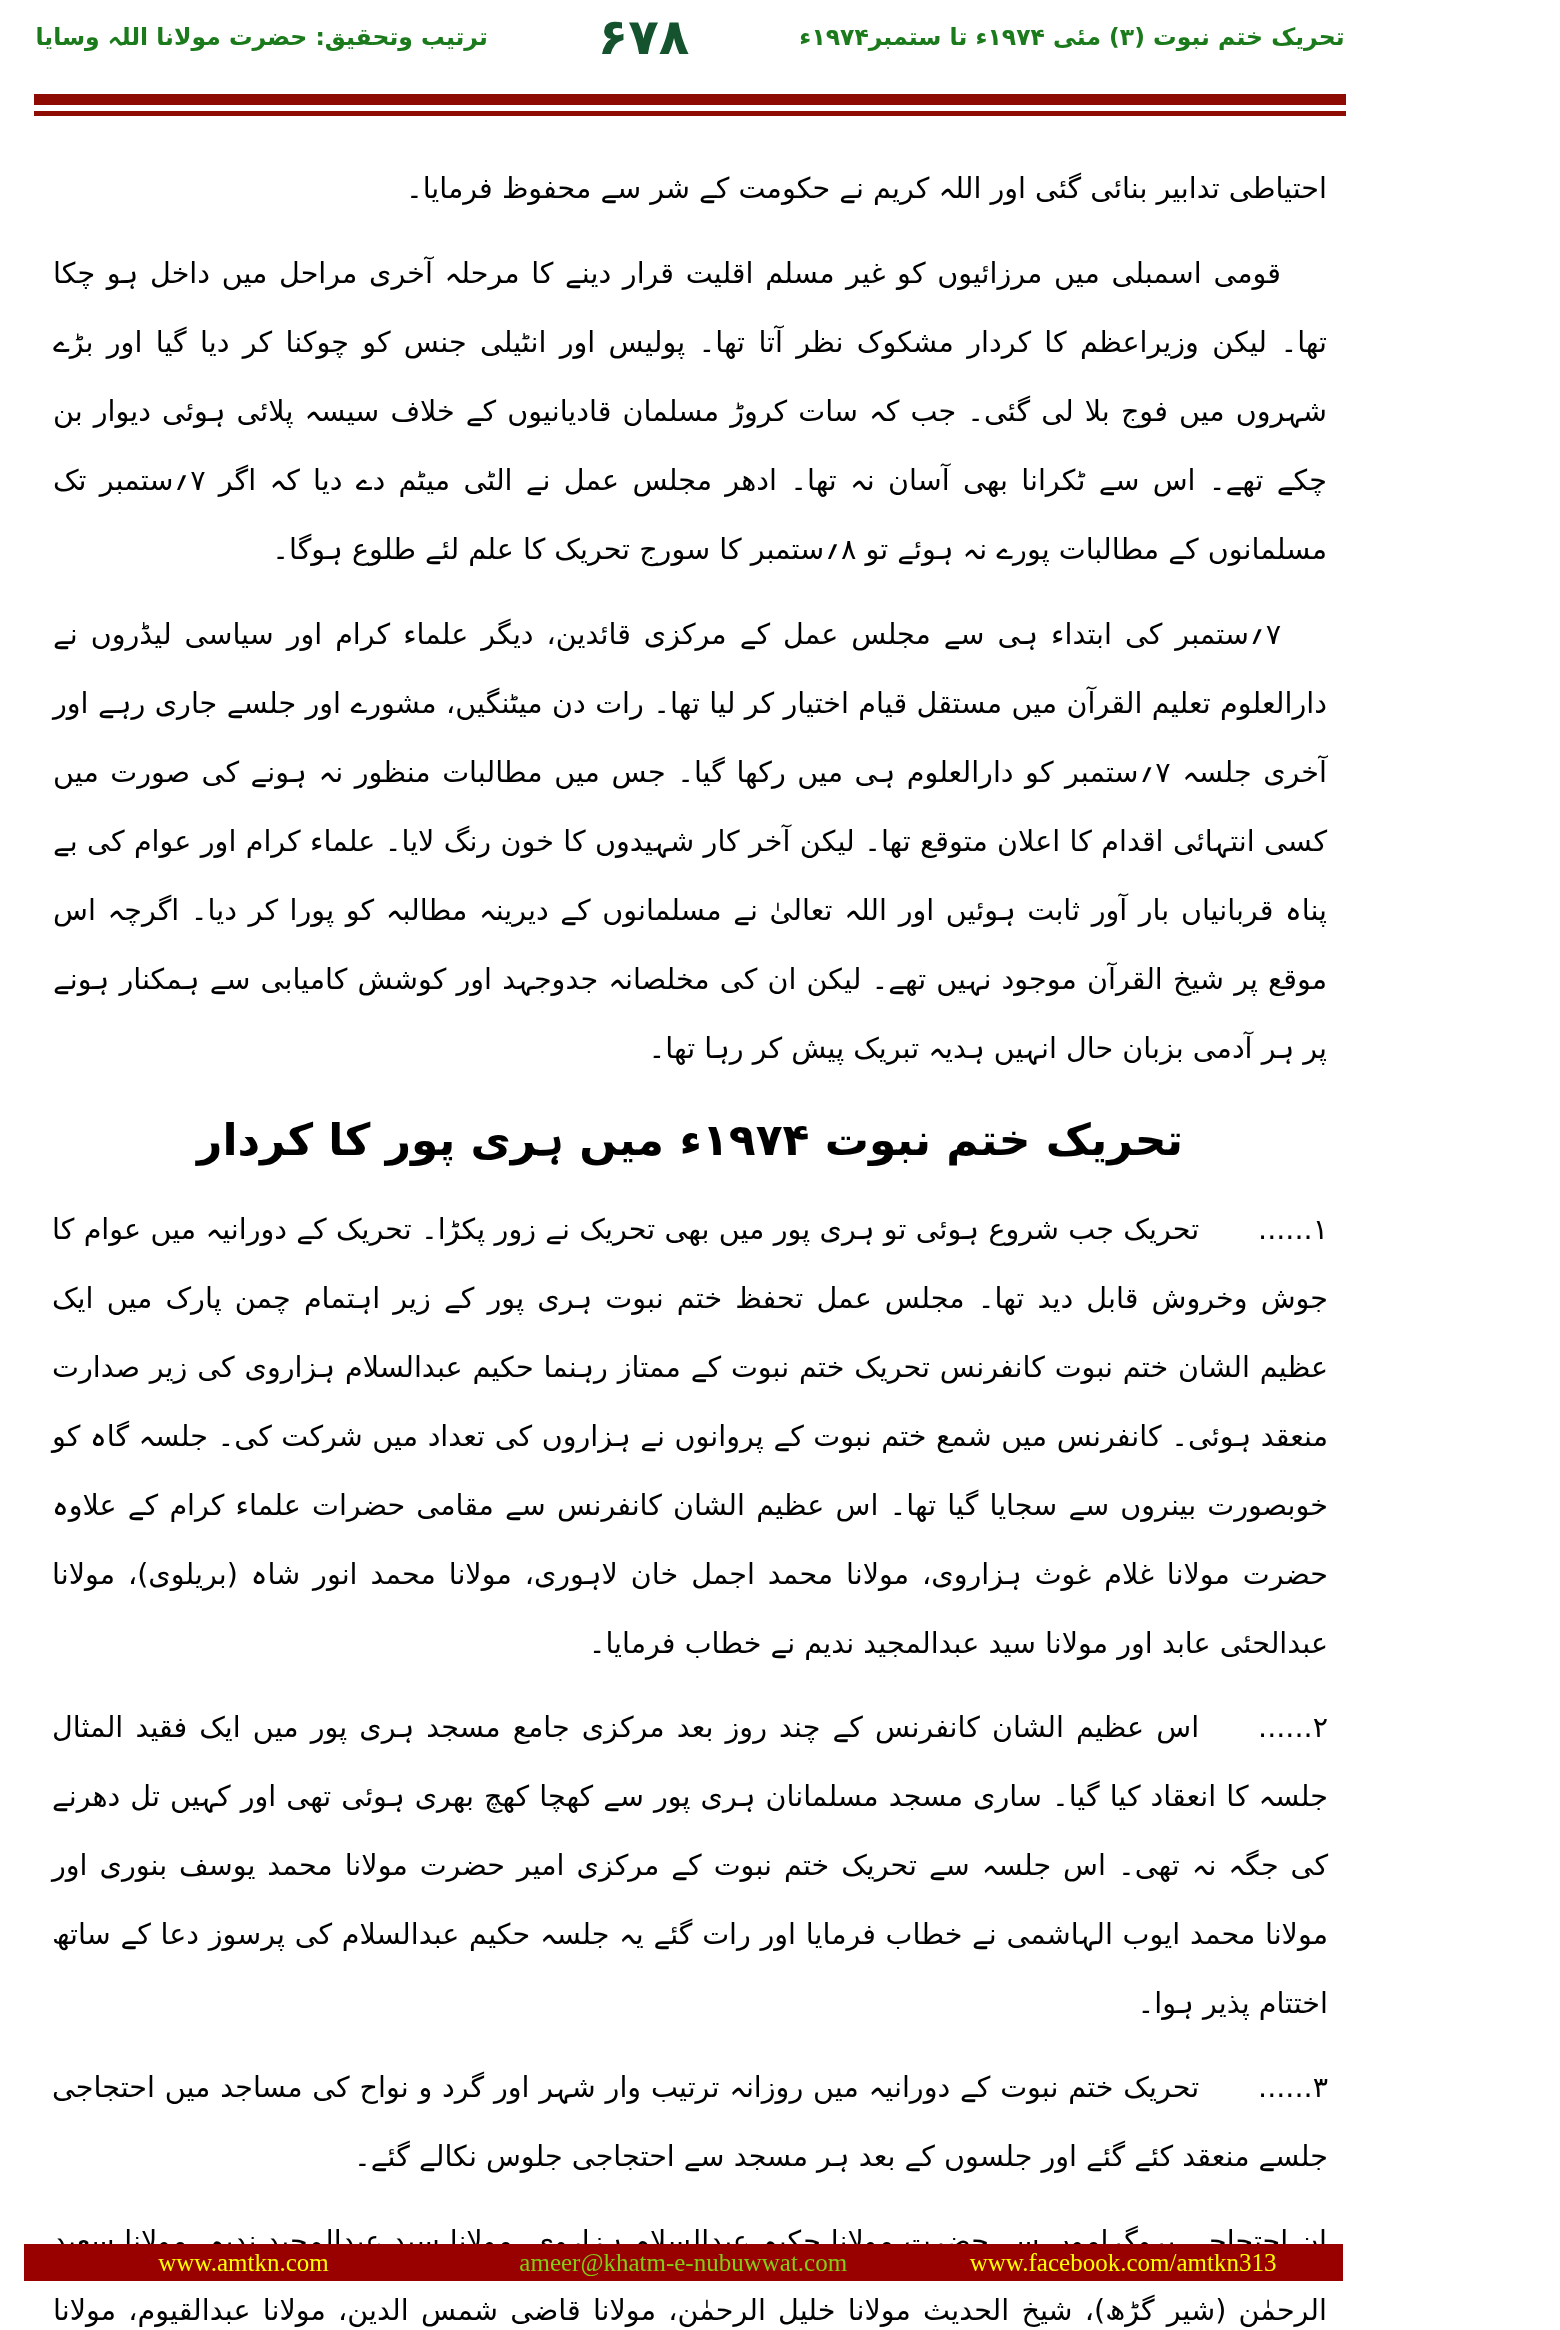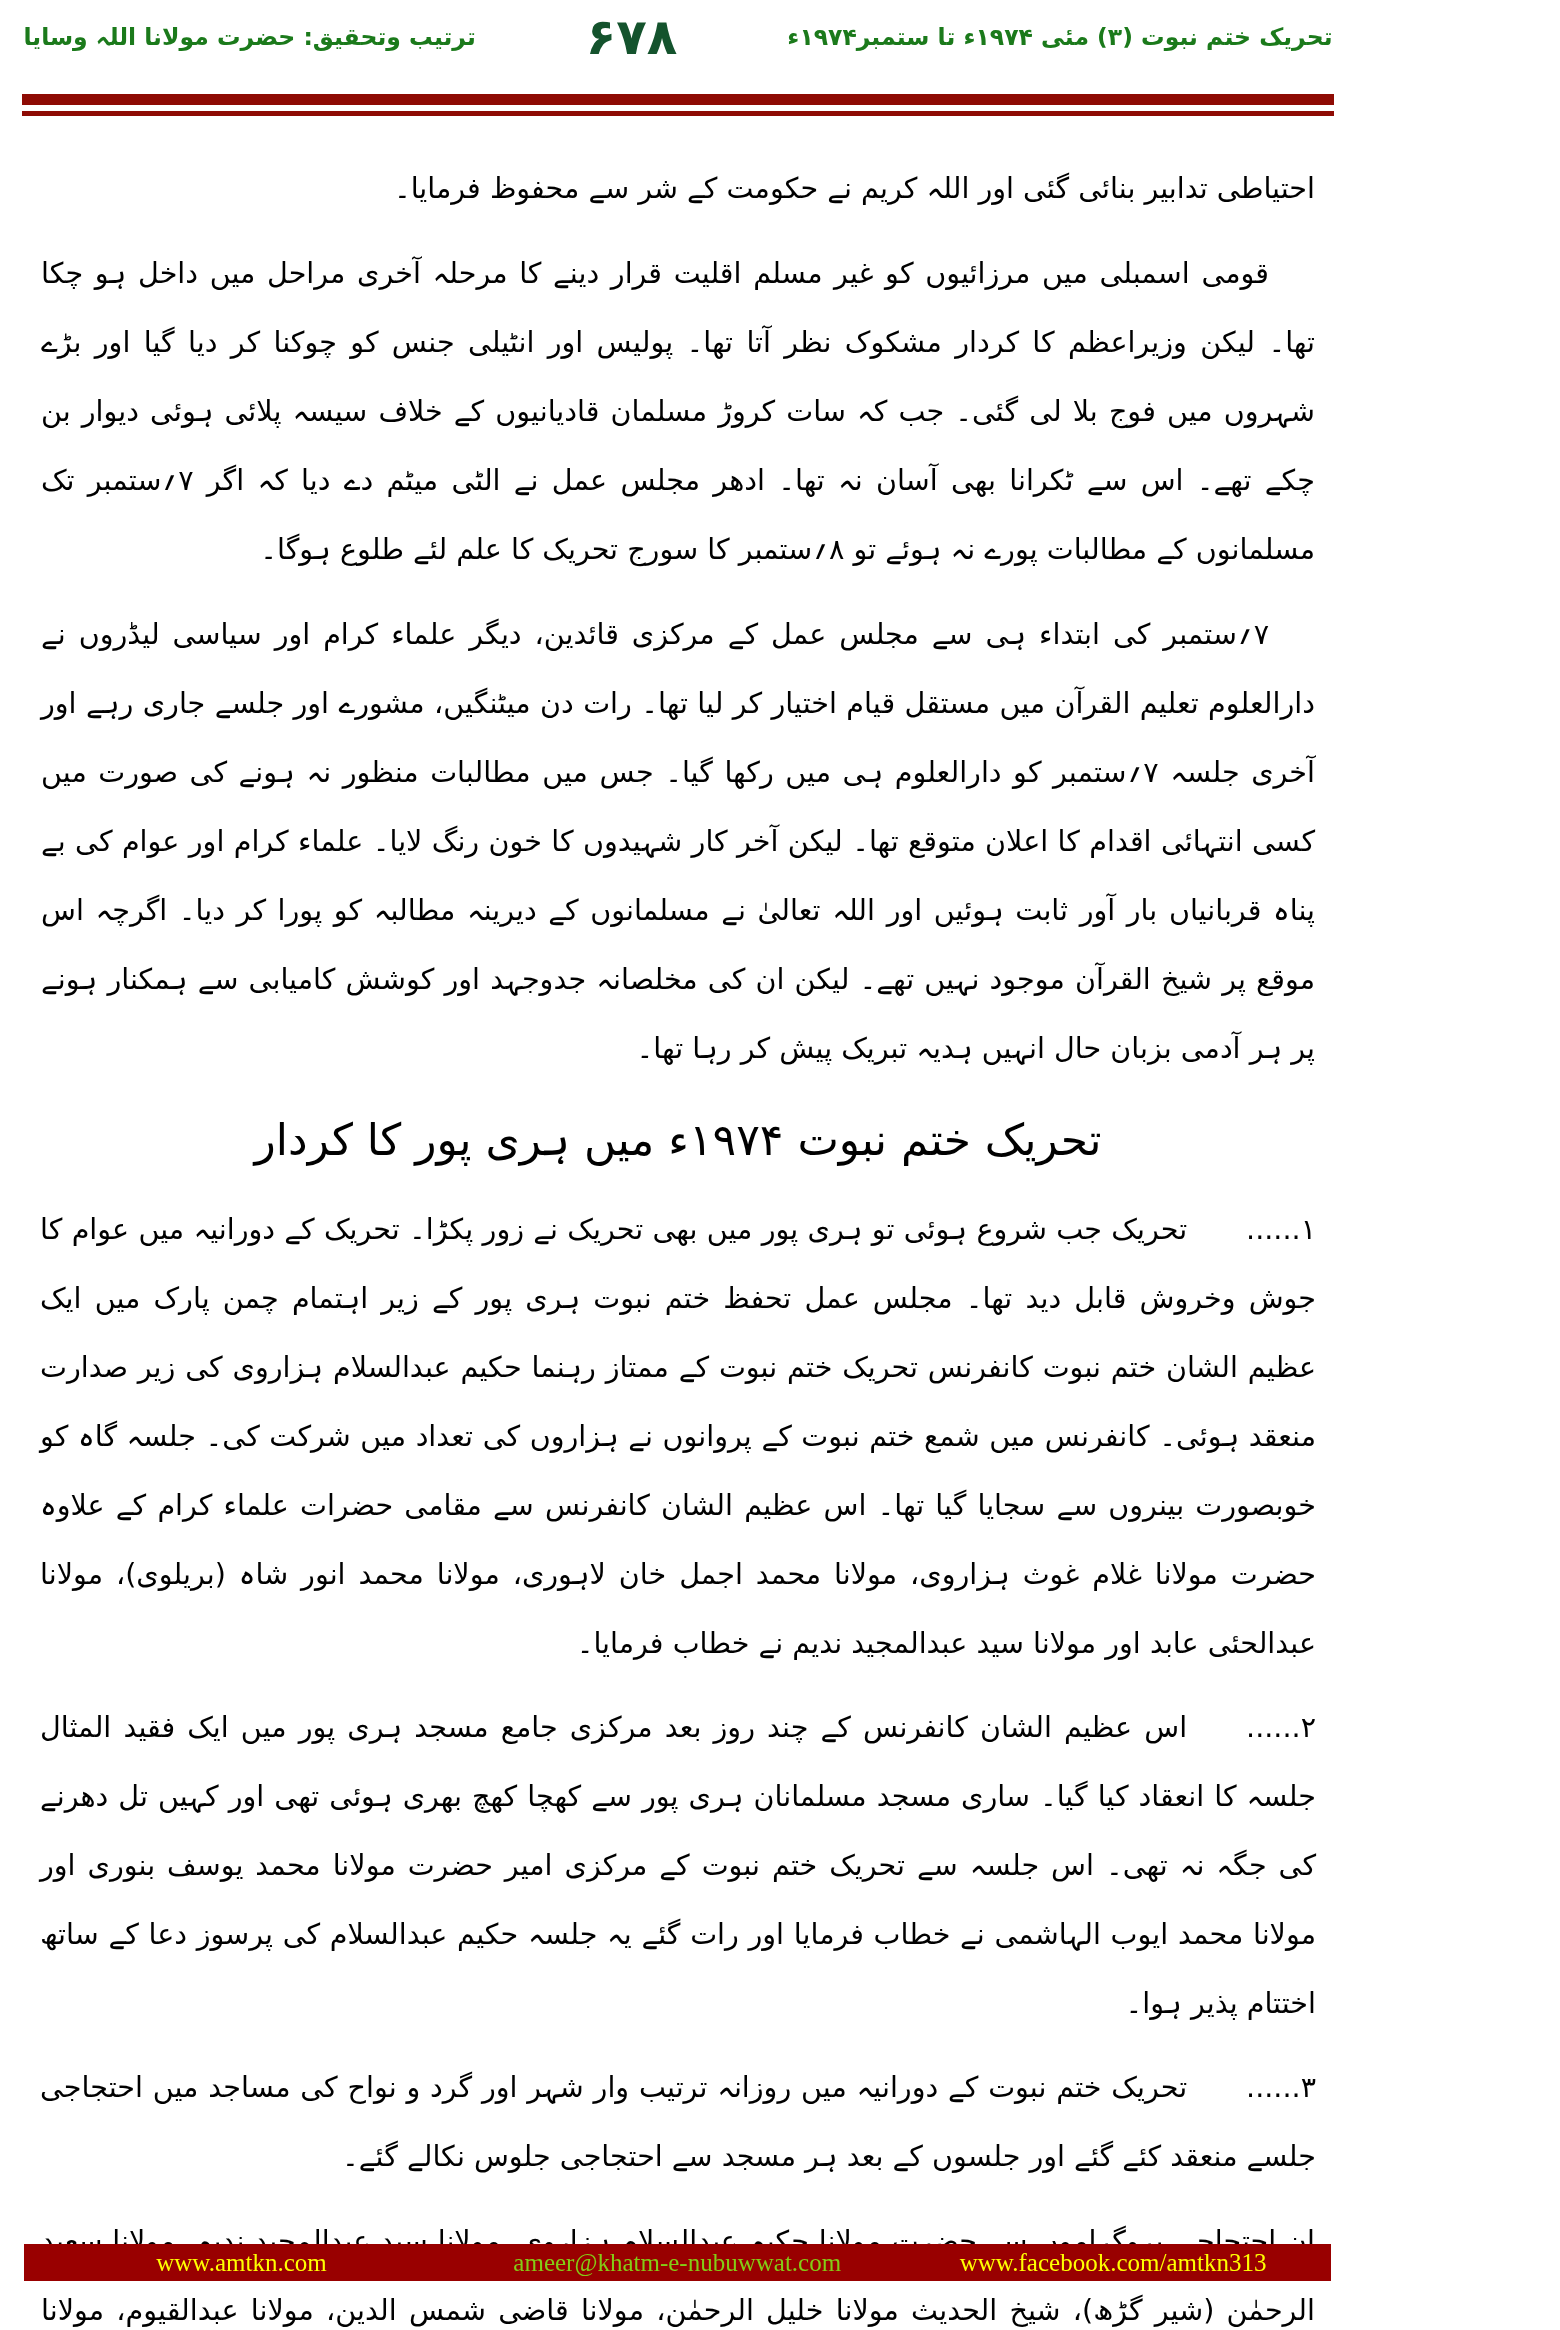--- a/index.html
+++ b/index.html
@@ -7,20 +7,21 @@
     padding: 0;
     background: #ffffff;
   }
   .page {
     position: relative;
     width: 1356px;
     height: 2330px;
     background: #ffffff;
     overflow: hidden;
     font-family: "DejaVu Sans", sans-serif;
+    padding-left: 12px;
   }
   
   .header {
     display: flex;
     flex-direction: row;
     justify-content: space-between;
     align-items: flex-start;
     padding: 8.4px 23.5px 0 23.5px;
     min-height: 87px;
     box-sizing: border-box;
@@ -60,21 +61,21 @@
     font-size: 28.6px;
     line-height: 69px;
     color: #000000;
     text-align: justify;
   }
   .para { margin: 16px; }
   .para.indented { text-indent: 46px; }
   .section-heading {
     text-align: center;
     font-size: 44px;
-    font-weight: normal;
+    font-weight: bold;
     line-height: 81px;
     margin: 5px 0;
   }
   .numbered-item { margin: 15px; }
   .item-marker {
     display: inline-block;
     margin-left: 59px; 
     letter-spacing: 1.7px;
   }
   

